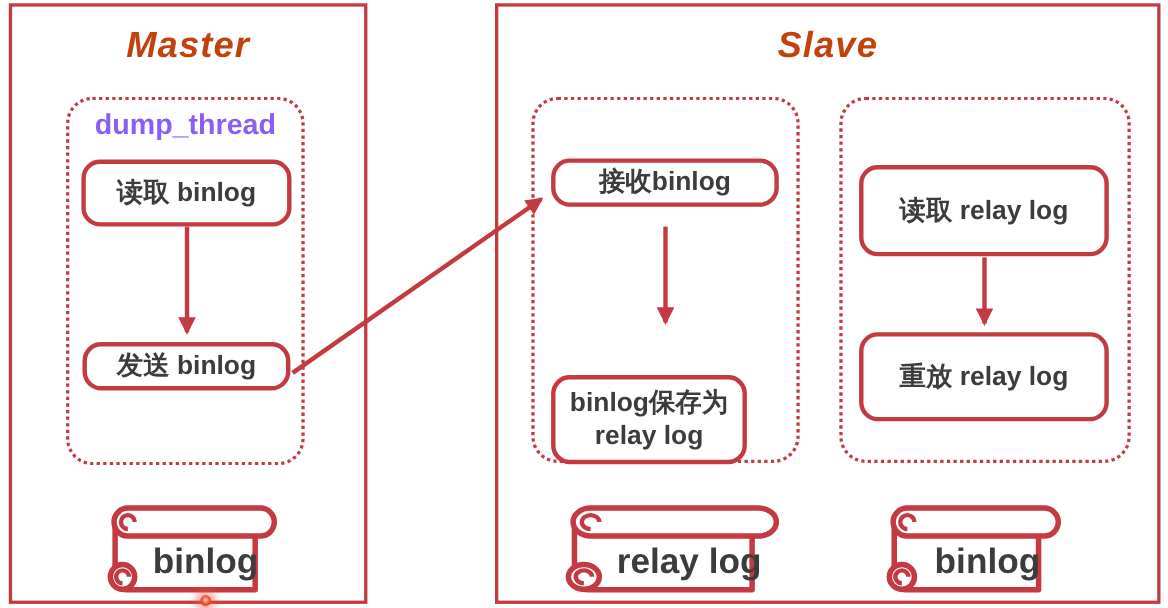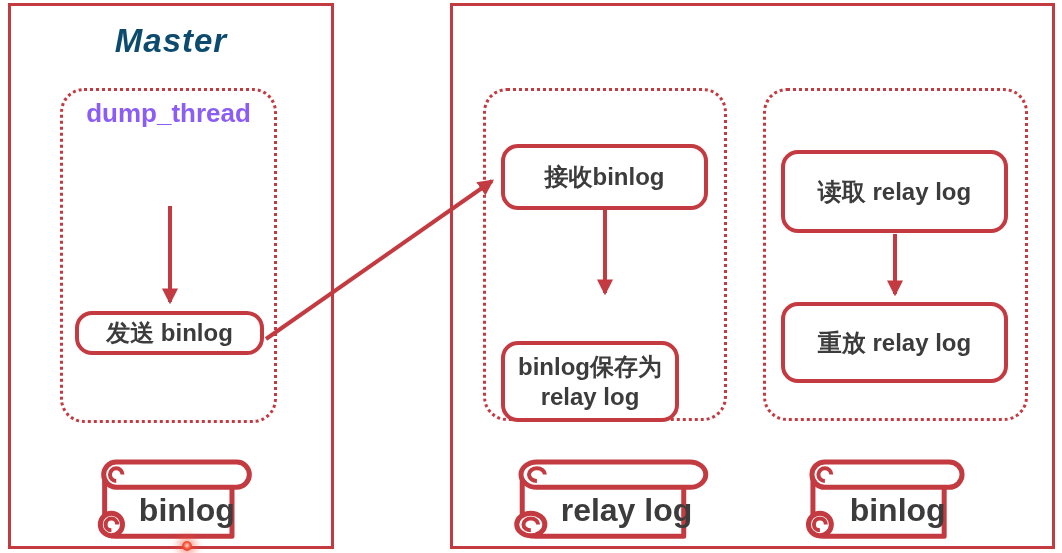--- a/index.html
+++ b/index.html
@@ -29,21 +29,21 @@
   .server-title {
     position: absolute;
     top: 16px;
     left: 0;
     width: 100%;
     text-align: center;
     font-size: 33px;
     font-weight: bold;
     font-style: italic;
     letter-spacing: 1px;
-    color: #0c4a6e;
+    color: #c2410c;
   }
 
   
   .thread-box {
     position: absolute;
     border: 3.5px dotted #c43a41;
     border-radius: 24px;
     background: transparent;
   }
   .dump-thread-box { left: 49px;  top: 82px; width: 217px; height: 335px; }
@@ -72,21 +72,21 @@
     justify-content: center;
     text-align: center;
     font-size: 24px;
     font-weight: bold;
     color: #3c3c3c;
     white-space: pre-line;
     line-height: 1.25;
   }
   .step-read-binlog    { left: 11px; top: 54px;  width: 191px; height: 61px; }
   .step-send-binlog    { left: 12px; top: 220px; width: 189px; height: 44px; }
-  .step-receive-binlog { left: 15px; top: 53px;  width: 207px; height: 66px; }
+  .step-receive-binlog { left: 15px; top: 53px;  width: 207px; height: 44px; }
   .step-save-relay     { left: 15px; top: 210px; width: 178px; height: 81px; margin-top: 40px; }
   .step-read-relay     { left: 15px; top: 59px;  width: 227px; height: 83px; }
   .step-replay-relay   { left: 15px; top: 211px; width: 227px; height: 81px; }
 
   
   .scroll {
     position: absolute;
     height: 83px;
   }
   .scroll svg { display: block; width: 100%; height: 100%; }
@@ -137,38 +137,40 @@
 </head>
 <body>
 
 <div class="canvas">
 
   <section class="server-panel master-panel">
     <h1 class="server-title">Master</h1>
 
     <div class="thread-box dump-thread-box">
       <div class="thread-label">dump_thread</div>
+      <div class="step-box step-read-binlog">读取 binlog</div>
       <div class="step-box step-send-binlog">发送 binlog</div>
     </div>
 
     <div class="scroll master-binlog-scroll">
       <svg viewBox="0 0 170 85" preserveAspectRatio="none">
         <g stroke="#c43a41" vector-effect="non-scaling-stroke">
           <path d="M 10 16 L 10 68 Q 10 79 21 79 L 142 79 L 142 27" fill="#ffffff" stroke-width="5" stroke-linejoin="round" vector-effect="non-scaling-stroke"></path>
           <circle cx="17" cy="67" r="11.5" fill="#ffffff" stroke-width="5" vector-effect="non-scaling-stroke"></circle>
           <path d="M 23 67 a 6 6 0 1 0 -6 6" fill="none" stroke-width="4" vector-effect="non-scaling-stroke"></path>
           <path d="M 22 29 A 13 13 0 0 1 22 3 H 147 A 13 13 0 0 1 147 29 Z" fill="#ffffff" stroke-width="5" stroke-linejoin="round" vector-effect="non-scaling-stroke"></path>
           <path d="M 28.5 16 a 6.5 6.5 0 1 0 -6.5 6.5" fill="none" stroke-width="4" vector-effect="non-scaling-stroke"></path>
         </g>
       </svg>
       <span class="scroll-label">binlog</span>
     </div>
   </section>
 
   <section class="server-panel slave-panel">
+    <h1 class="server-title">Slave</h1>
 
     <div class="thread-box io-thread-box">
       <div class="step-box step-receive-binlog">接收binlog</div>
       <div class="step-box step-save-relay">binlog保存为
 relay log</div>
     </div>
 
     <div class="thread-box sql-thread-box">
       <div class="step-box step-read-relay">读取 relay log</div>
       <div class="step-box step-replay-relay">重放 relay log</div>

